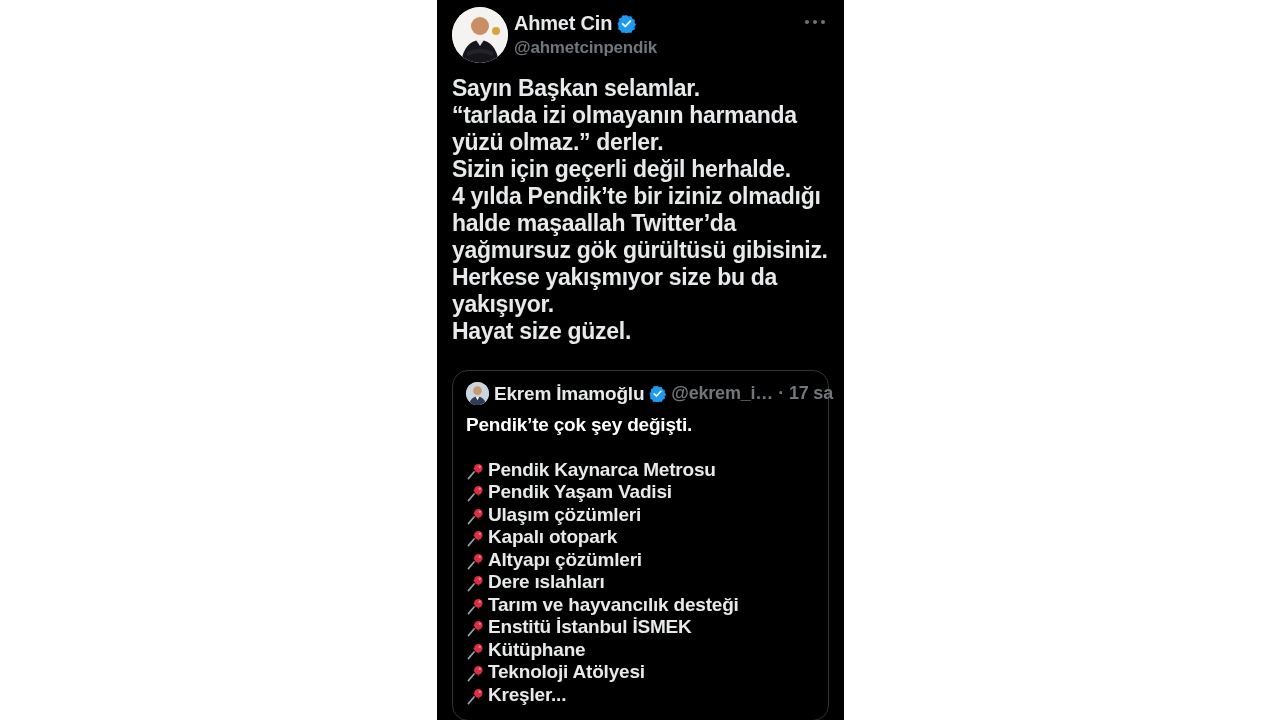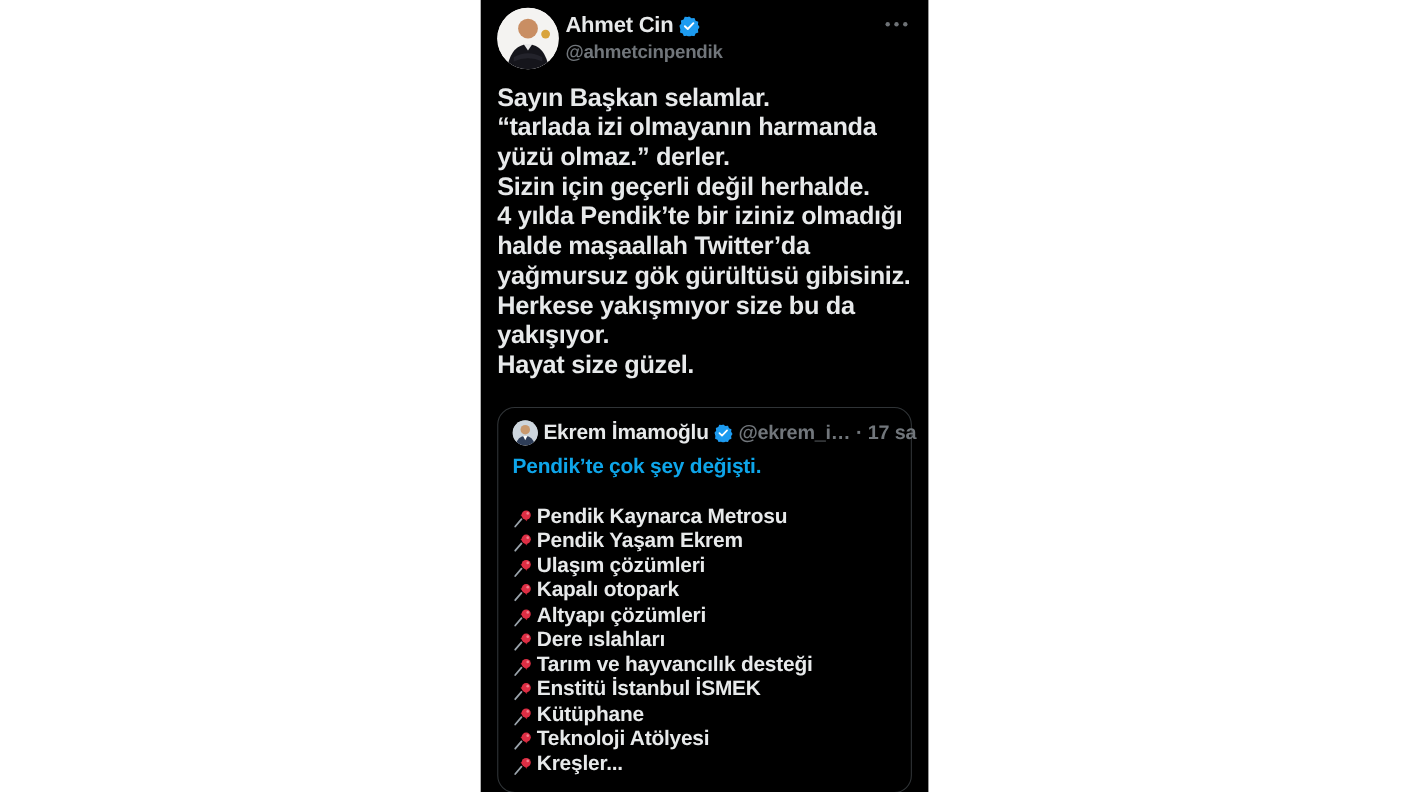--- a/index.html
+++ b/index.html
@@ -39,21 +39,21 @@
     border:1px solid #2f3336; border-radius:16px;
     padding:11px 13px 14px 13px; cursor:pointer;
   }
   .q-header { display:flex; align-items:center; gap:5px; min-width:0; }
   .q-avatar { width:23px; height:23px; border-radius:50%; overflow:hidden; background:#cdd5dc; flex:none; }
   .q-name { font-size:19px; font-weight:bold; color:#e7e9ea; letter-spacing:-0.2px; white-space:nowrap;text-align:center; }
   .q-badge { width:17px; height:17px; flex:none; }
   .q-meta { font-size:18px; font-weight:bold; color:#71767b; letter-spacing:-0.2px; white-space:nowrap; }
   .q-text {
     margin-top:8px; font-size:19px; line-height:23px; font-weight:bold;
-    letter-spacing:-0.2px; color:#0ea5e9;
+    letter-spacing:-0.2px; color:#ffffff;
   }
   .q-list { margin-top:22px; }
   .q-list-row { display:flex; align-items:flex-end; height:22.5px; }
   .pin { width:19px; height:19px; margin-right:3px; flex:none; }
   .q-item-text { font-size:19px; font-weight:bold; letter-spacing:-0.2px; color:#e7e9ea; white-space:nowrap; }
 </style>
 </head>
 <body>
 
 <div class="tweet-card">
@@ -133,21 +133,21 @@
       </div>
       <div class="q-list-row">
         <span class="pin">
             <svg viewBox="0 0 20 20">
               <path d="M2.5 17.5 L8.5 10.5" stroke="#9aa3ab" stroke-width="1.7" stroke-linecap="round"></path>
               <path d="M7.5 6.5 L13.5 12.5 L14.8 9.2 L10.8 5.2 Z" fill="#b21e2e"></path>
               <circle cx="13" cy="6.5" r="4.4" fill="#dd2e44"></circle>
               <circle cx="14.5" cy="5" r="1.3" fill="#f27f8c"></circle>
             </svg>
           </span>
-        <span class="q-item-text">Pendik Yaşam Ekrem</span>
+        <span class="q-item-text">Pendik Yaşam Vadisi</span>
       </div>
       <div class="q-list-row">
         <span class="pin">
             <svg viewBox="0 0 20 20">
               <path d="M2.5 17.5 L8.5 10.5" stroke="#9aa3ab" stroke-width="1.7" stroke-linecap="round"></path>
               <path d="M7.5 6.5 L13.5 12.5 L14.8 9.2 L10.8 5.2 Z" fill="#b21e2e"></path>
               <circle cx="13" cy="6.5" r="4.4" fill="#dd2e44"></circle>
               <circle cx="14.5" cy="5" r="1.3" fill="#f27f8c"></circle>
             </svg>
           </span>

